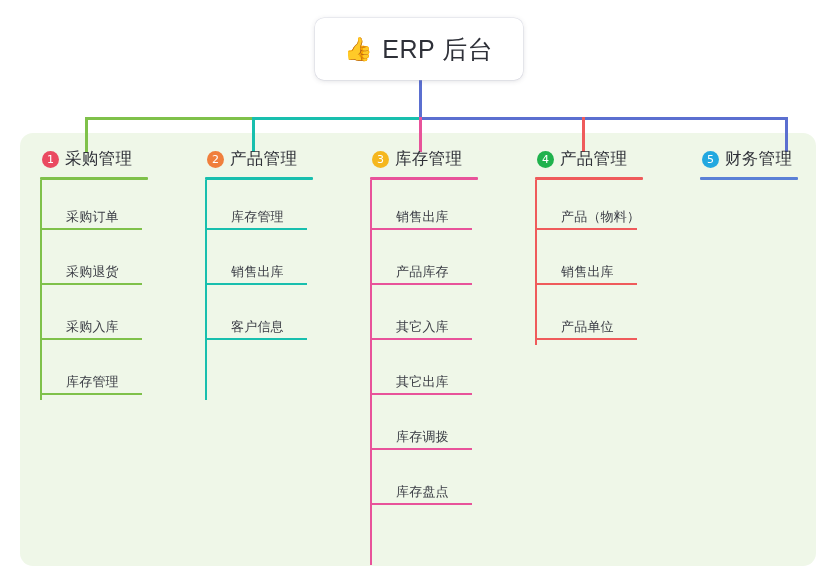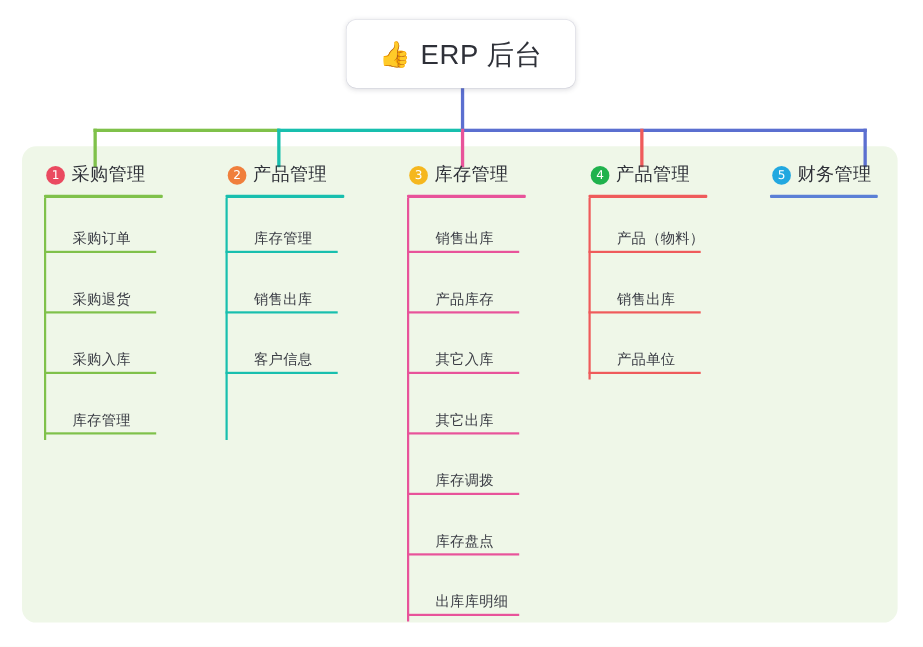--- a/index.html
+++ b/index.html
@@ -160,24 +160,20 @@
             <div class="item-rule" style="background: rgb(232, 83, 154); width: 102px;"></div>
           </div>
           <div class="item">
             <span class="item-label">库存调拨</span>
             <div class="item-rule" style="background: rgb(232, 83, 154); width: 102px;"></div>
           </div>
           <div class="item">
             <span class="item-label">库存盘点</span>
             <div class="item-rule" style="background: rgb(232, 83, 154); width: 102px;"></div>
           </div>
-          <div class="item">
-            <span class="item-label">出库库明细</span>
-            <div class="item-rule" style="background: rgb(232, 83, 154); width: 102px;"></div>
-          </div>
         </div>
       </div>
       <div class="col" style="left: 535px; top: 147px; width: 150px;">
         <div class="col-head">
           <span class="badge" style="background: rgb(32, 178, 77);">4</span>
           <span class="col-title">产品管理</span>
         </div>
         <div class="head-rule" style="background: rgb(239, 91, 91); width: 108px;"></div>
         <div class="items">
           <div class="spine" style="background: rgb(239, 91, 91); height: 165px;"></div>

